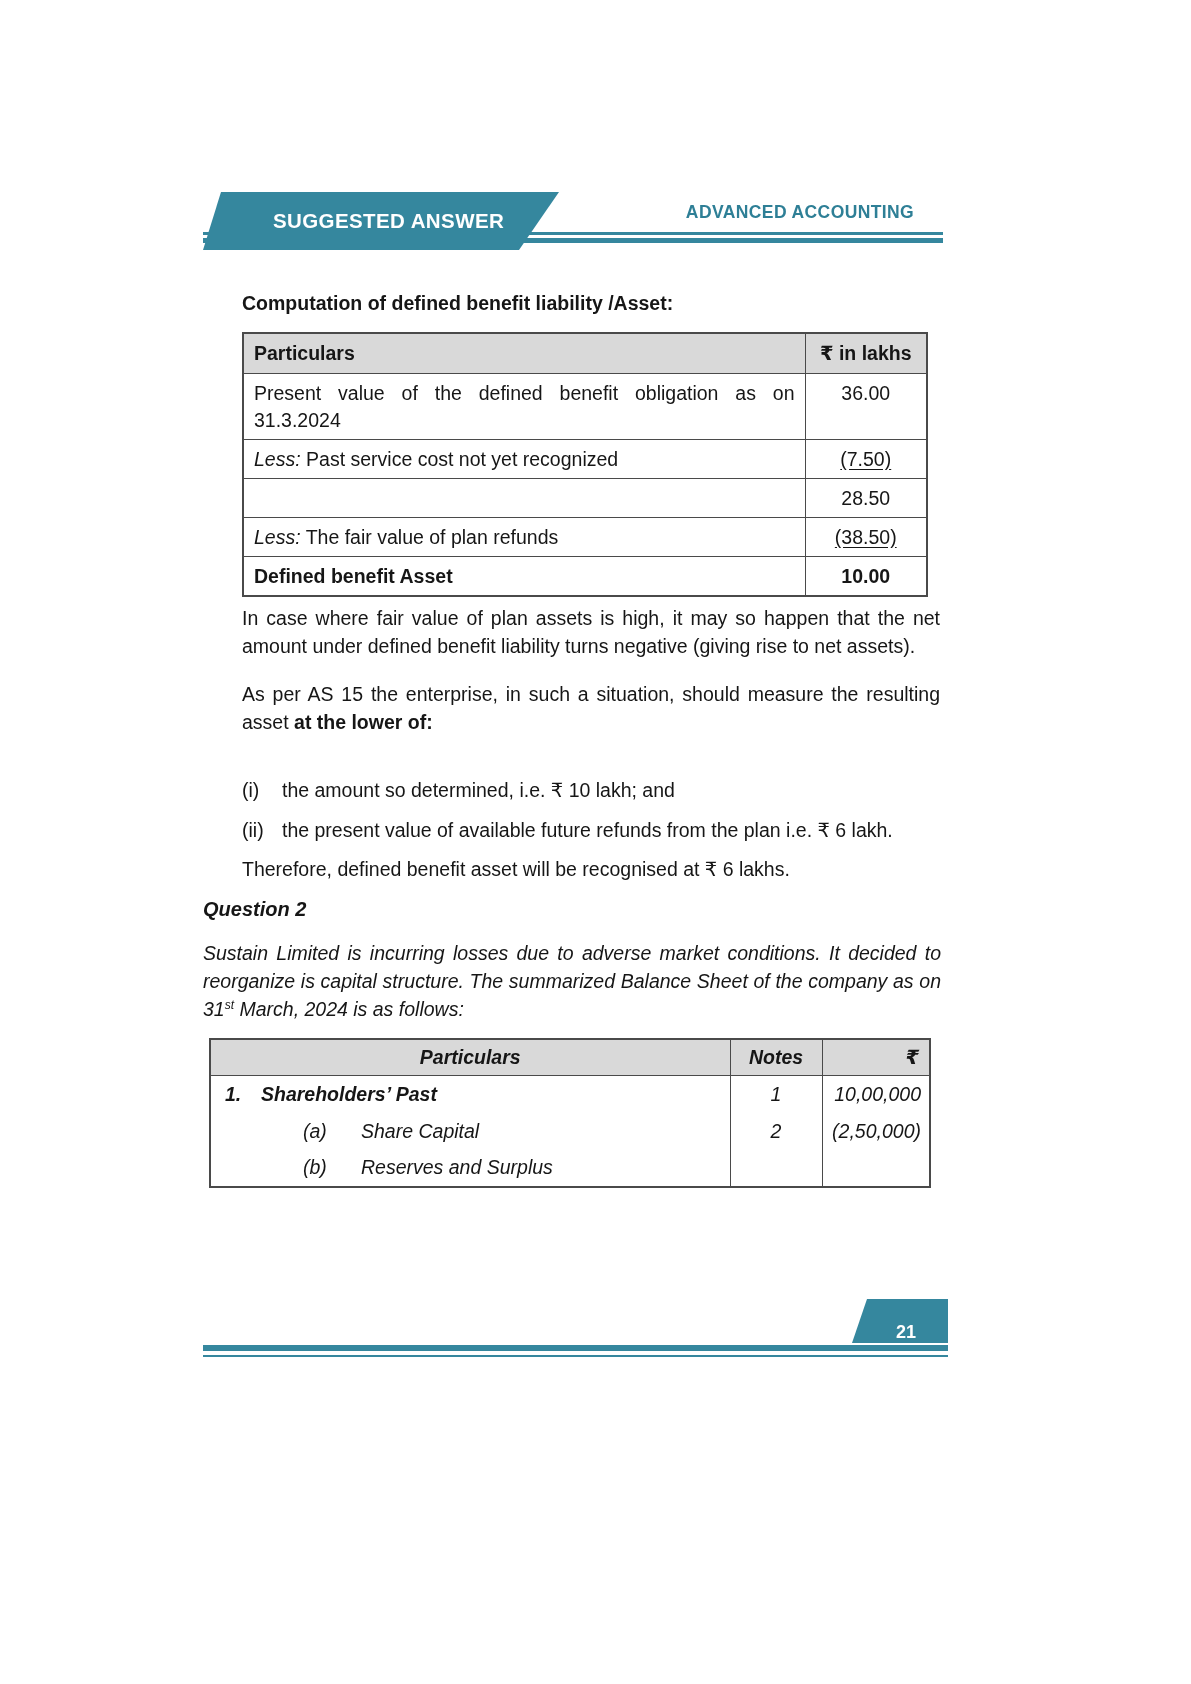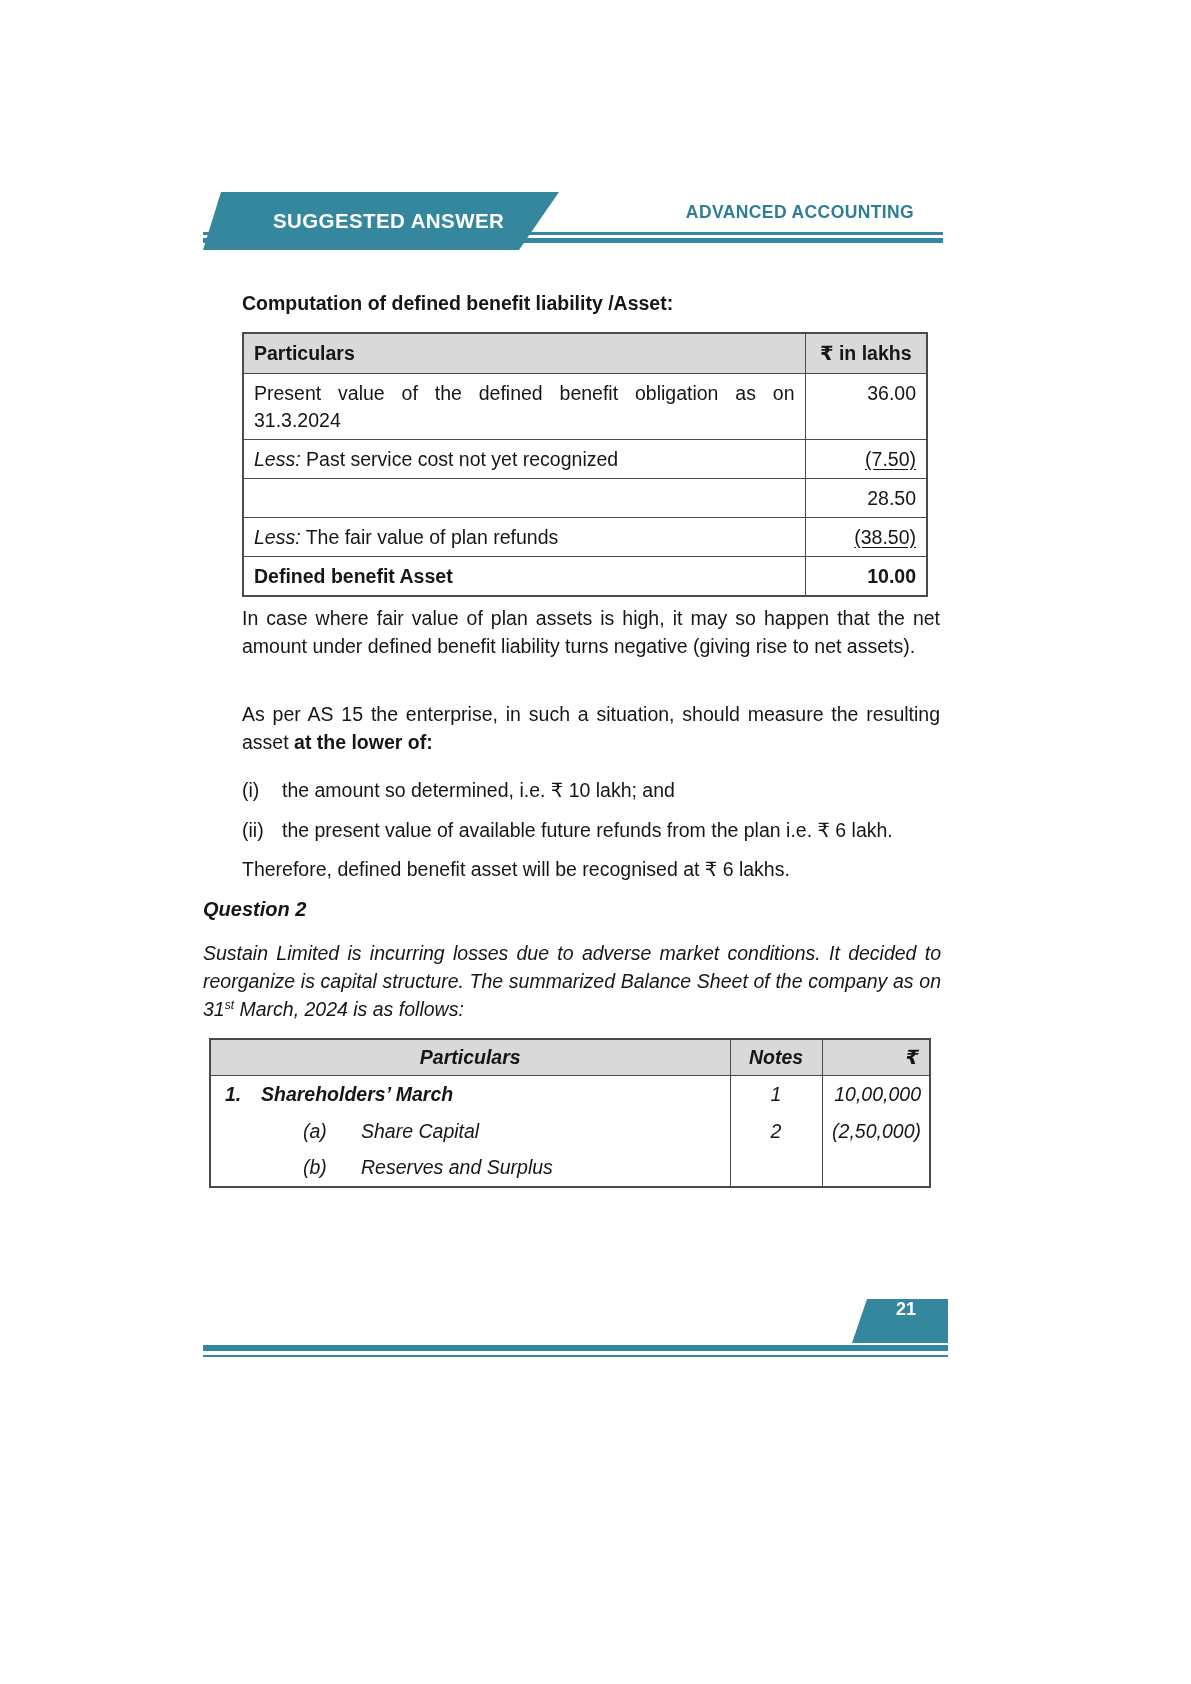--- a/index.html
+++ b/index.html
@@ -33,29 +33,29 @@
 
   
   .sec-title{left:242px;top:292px;width:700px;font-size:19.5px;font-weight:bold;}
   table{border-collapse:collapse;}
   .t1{left:242px;top:332px;width:686px;table-layout:fixed;border:2px solid var(--border);}
   .t1 th,.t1 td{border:1.4px solid var(--border);font-size:19.5px;line-height:27px;box-sizing:border-box;}
   .t1 th{background:var(--hdr-gray);font-weight:bold;text-align:left;padding:6px 10px;}
   .t1 th.amt-h{text-align:center;padding:6px 6px;margin-top:8px;}
   .t1 td{padding:5.5px 10px;}
   .t1 .col-amt{width:122px;}
-  .t1 td.amt{text-align:right;vertical-align:top;}
+  .t1 td.amt{text-align:center;vertical-align:top;}
   .just{text-align:justify;}
   .u{text-decoration:underline;text-underline-offset:3px;}
   .b{font-weight:bold;}
   .i{font-style:italic;}
 
   .p{left:242px;width:698px;font-size:19.5px;line-height:28px;text-align:justify;}
   .p1{top:604px;}
-  .p2{top:700px;}
+  .p2{top:680px;}
   .li{left:242px;width:705px;font-size:19.5px;line-height:24px;display:flex;}
   .li .marker{flex:0 0 40px;}
   .li1{top:778px;}
   .li2{top:818px;}
   .concl{left:242px;top:858px;width:700px;font-size:19.5px;}
 
   
   .q2h{left:203px;top:898px;font-size:20px;font-weight:bold;font-style:italic;}
   .q2intro{left:203px;top:939px;width:738px;font-size:19.5px;line-height:28px;
            font-style:italic;text-align:justify;}
@@ -76,21 +76,21 @@
   .t2 .lvl0{padding-left:10px;}
   .t2 .lvl1{padding-left:14px;}
   .t2 .lvl1 .num{display:inline-block;width:36px;}
   .t2 .lvl2{padding-left:92px;}
   .t2 .lvl2 .num{display:inline-block;width:58px;}
 
   
   .page-badge{
     left:852px;top:1299px;width:96px;height:44px;background:var(--teal);
     clip-path:polygon(15px 0,100% 0,100% 100%,0 100%);
-    display:flex;align-items:flex-start;justify-content:center;
+    display:flex;align-items:flex-end;justify-content:center;
     color:#fff;font-weight:bold;font-size:18px;box-sizing:border-box;padding-left:12px;
   }
   .rule-thick-bot{left:203px;top:1345px;width:745px;height:6px;background:var(--teal);}
   .rule-thin-bot{left:203px;top:1354.5px;width:745px;height:2.5px;background:var(--teal);}
 </style>
 </head>
 <body>
 
 <div class="page">
 
@@ -159,21 +159,21 @@
         <col class="c-notes">
         <col class="c-amt">
       </colgroup>
     <tbody>
         <tr>
       <th>Particulars</th>
       <th>Notes</th>
       <th class="rs-h">₹</th>
     </tr>
     <tr>
-      <td class="lvl1 b"><span class="num">1.</span><span>Shareholders’ March</span></td>
+      <td class="lvl1 b"><span class="num">1.</span><span>Shareholders’ Past</span></td>
       <td class="notes">1</td>
       <td class="amt">10,00,000</td>
     </tr>
     <tr>
       <td class="lvl2"><span class="num">(a)</span><span>Share Capital</span></td>
       <td class="notes">2</td>
       <td class="amt">(2,50,000)</td>
     </tr>
     <tr>
       <td class="lvl2"><span class="num">(b)</span><span>Reserves and Surplus</span></td>

